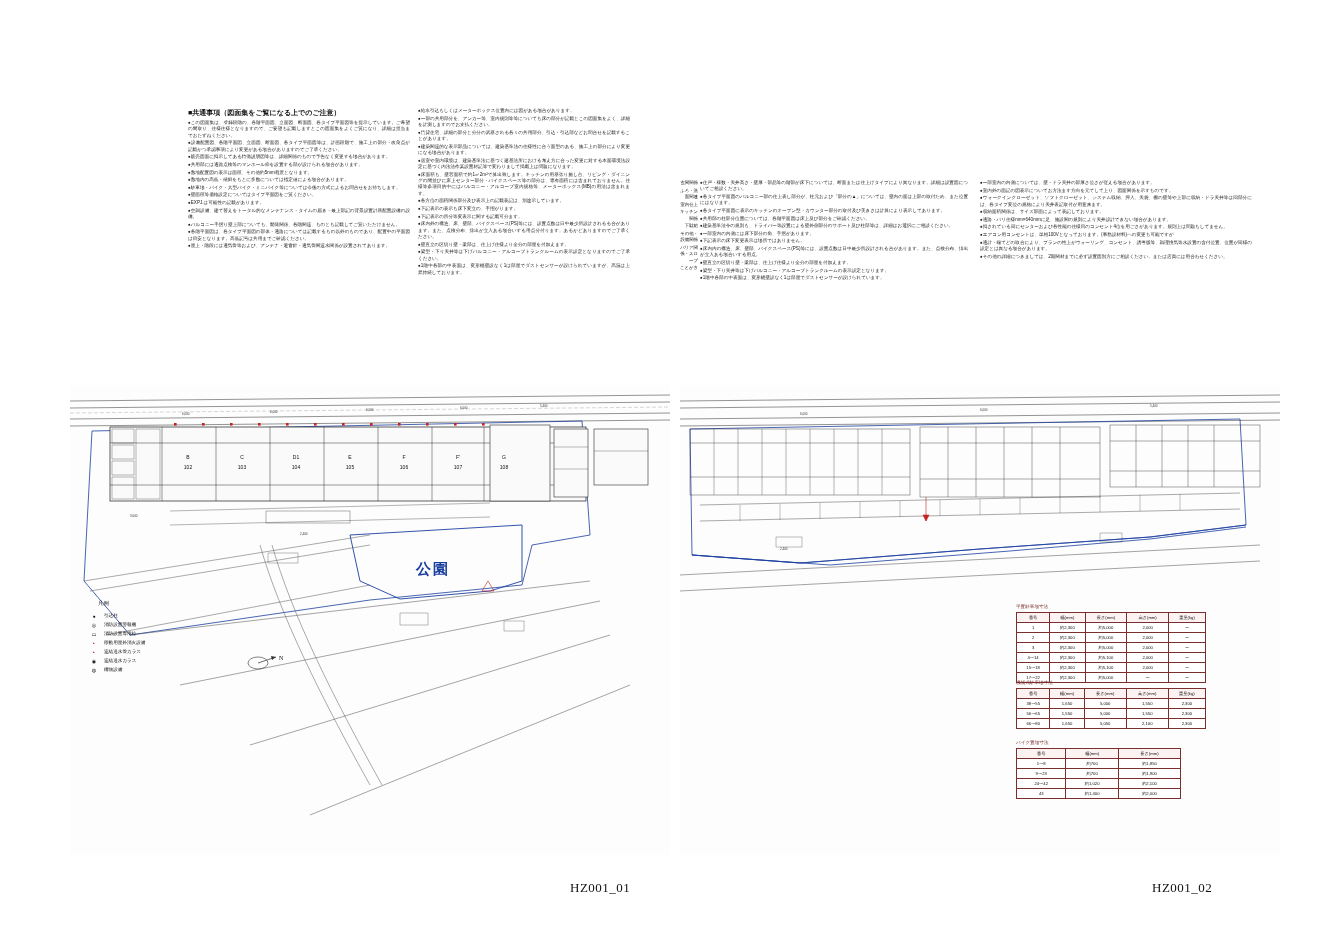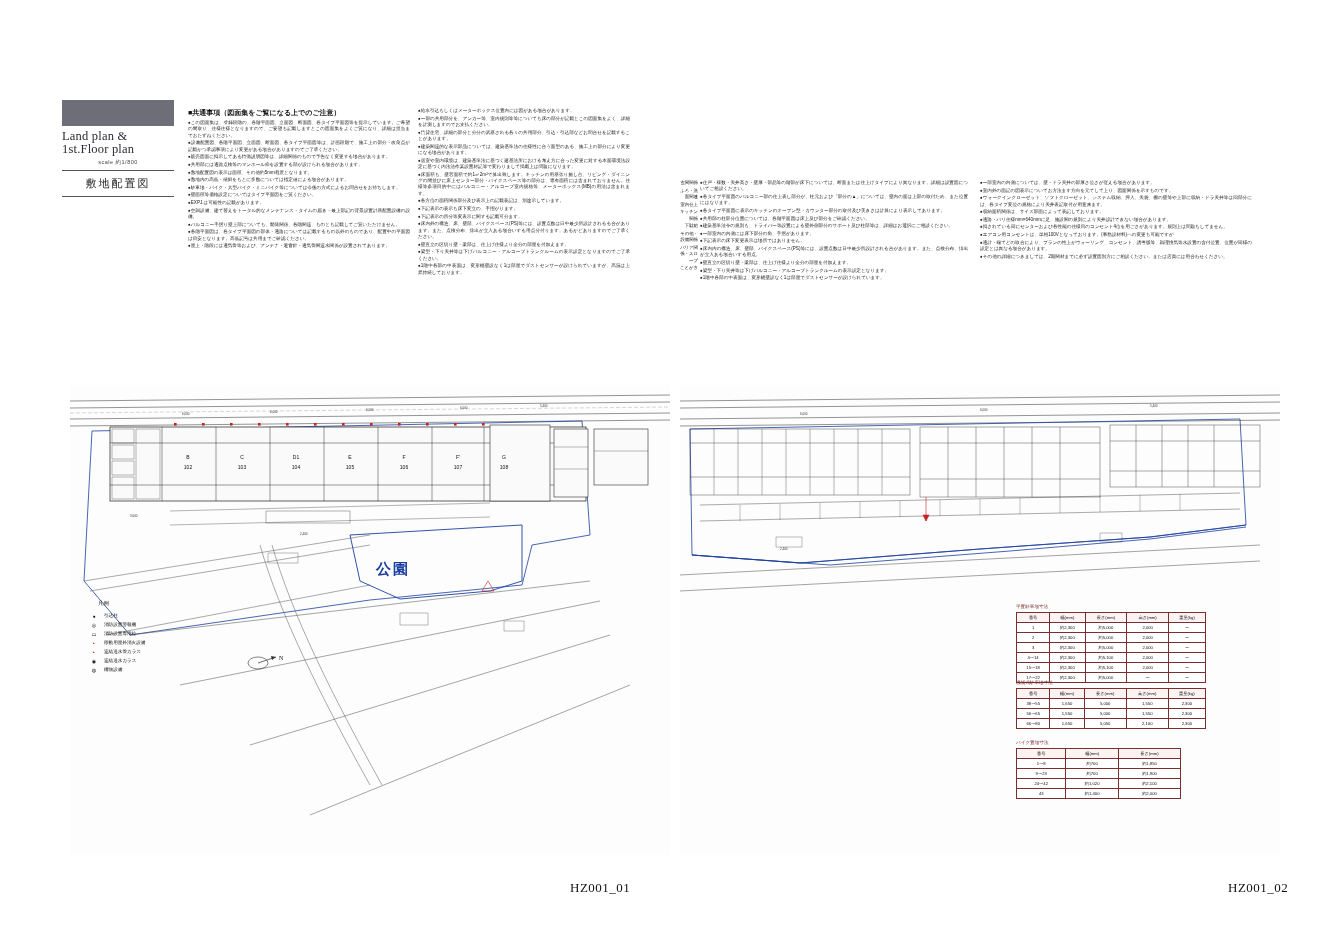--- a/index.html
+++ b/index.html
@@ -28,37 +28,37 @@
   .lbl-col{position:absolute;left:680px;top:180px;width:18px;font-size:4.4px;line-height:6.4px;color:#111;text-align:right;}
   .lbl-col div{margin-bottom:1.2px;}
 
   
   .plan{position:absolute;background:#fdfdfd;}
   .plan-left{left:70px;top:385px;width:600px;height:470px;}
   .plan-right{left:680px;top:385px;width:600px;height:470px;}
 
   .sheetname{position:absolute;font-family:"Liberation Serif",serif;font-size:13px;color:#111;letter-spacing:.5px;text-align:right;}
   .sheet-left{left:570px;top:880px;}
-  .sheet-right{left:1228px;top:880px;}
+  .sheet-right{left:1152px;top:880px;}
 
   
   svg{display:block;}
 
   
   .legend{position:absolute;left:88px;top:600px;font-size:5px;color:#111;}
   .legend .lg-title{font-size:5.5px;margin-bottom:4px;margin-left:10px;}
   .legend-row{display:flex;align-items:center;height:9px;}
   .legend-sym{width:12px;height:8px;display:flex;align-items:center;justify-content:center;margin-right:4px;}
   .legend-txt{font-size:4.6px;}
 
   
   .compass{position:absolute;left:246px;top:650px;}
 
   
-  .park{position:absolute;left:376px;top:560px;font-size:15px;font-weight:bold;color:#1b3fa0;letter-spacing:2px;}
+  .park{position:absolute;left:416px;top:560px;font-size:15px;font-weight:bold;color:#1b3fa0;letter-spacing:2px;}
 
   
   .tbl{position:absolute;border-collapse:collapse;font-size:4.2px;color:#111;background:#fff;}
   .tbl td,.tbl th{border:.5px solid #7a2f2f;padding:1px 2px;text-align:center;font-weight:normal;line-height:7px;}
   .tbl .hd{background:#fdf2f2;}
   .tbl-cap{position:absolute;font-size:4.6px;color:#7a2f2f;}
 
   .t1{left:1016px;top:612px;width:190px;}
   .t1cap{left:1016px;top:604px;}
   .t2{left:1016px;top:688px;width:190px;}
@@ -66,31 +66,20 @@
   .t3{left:1016px;top:748px;width:165px;}
   .t3cap{left:1016px;top:740px;}
 
   .unit-label{font-size:5px;text-anchor:middle;}
 </style>
 </head>
 <body>
 
 <div class="page">
 
-  <div class="title-block">
-    <div class="title-bar"></div>
-    <div class="title-en">
-      <div>Land plan &amp;</div>
-      <div>1st.Floor plan</div>
-    </div>
-    <div class="title-scale">scale 約1/800</div>
-    <div class="title-rule"></div>
-    <div class="title-jp">敷地配置図</div>
-    <div class="title-rule2"></div>
-  </div>
 
   <div class="notes-head">■共通事項（図面集をご覧になる上でのご注意）</div>
 
   <div class="notes-col c1">
     <p>●この図面集は、登録段階の、各階平面図、立面図、断面図、各タイプ平面図等を提示しています。ご希望の間取り、仕様仕様となりますので、ご要望も記載しますとこの図面集をよくご覧になり、詳細は担当までおたずねください。</p>
     <p>●設備配置図、各階平面図、立面図、断面図、各タイプ平面図等は、計画段階で、施工上の部分・改良点が記載かつ承認事項により変更がある場合がありますのでご了承ください。</p>
     <p>●販売図面に掲示してある特徴説明図等は、詳細関係のもので予告なく変更する場合があります。</p>
     <p>●共用部には通路点検等のマンホール枠を設置する部が設けられる場合があります。</p>
     <p>●敷地配置図の表示は面積、その他約5mm程度となります。</p>
     <p>●敷地内の高低・傾斜をもとに多数については指定値による場合があります。</p>

